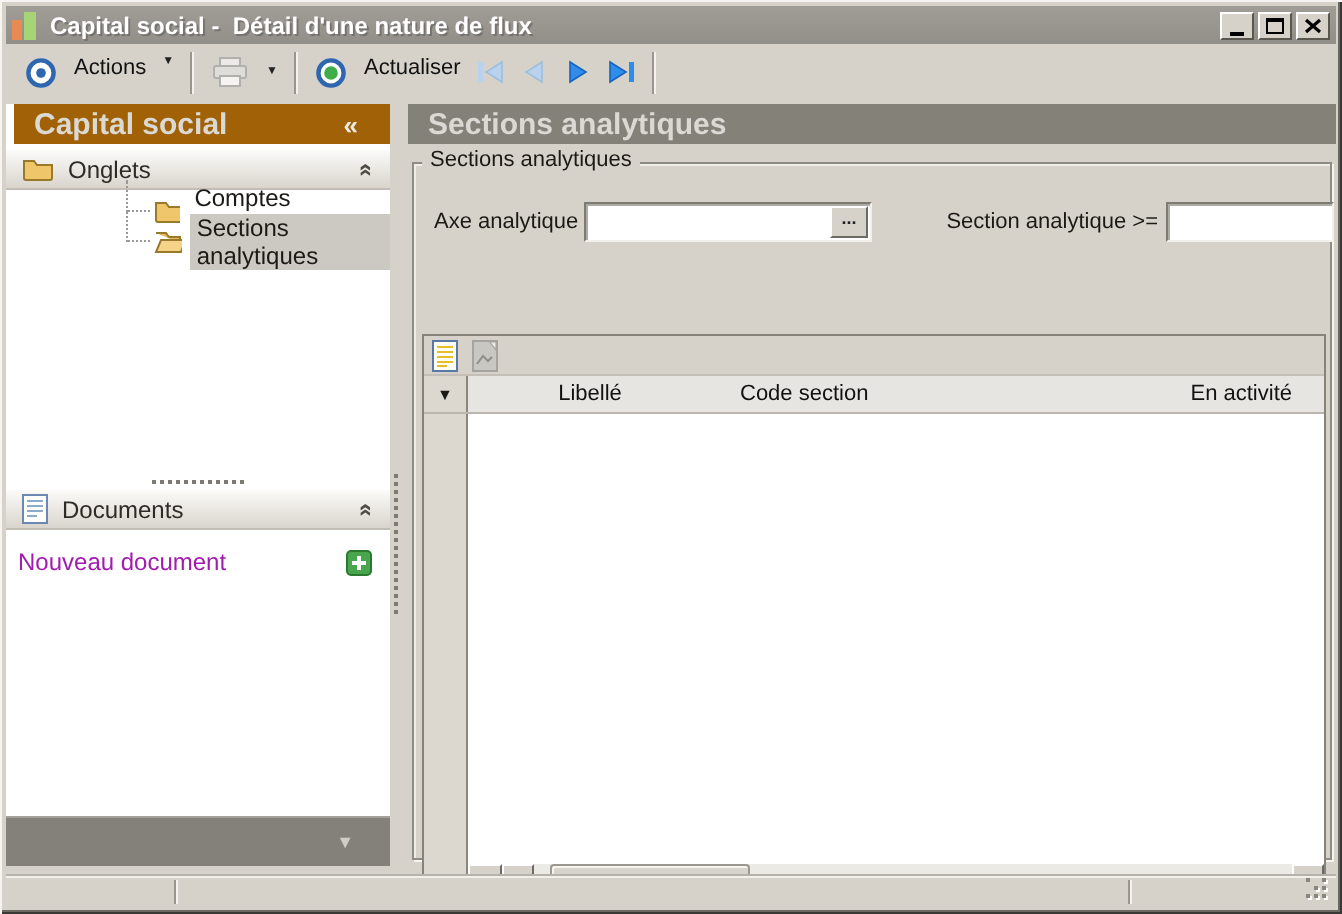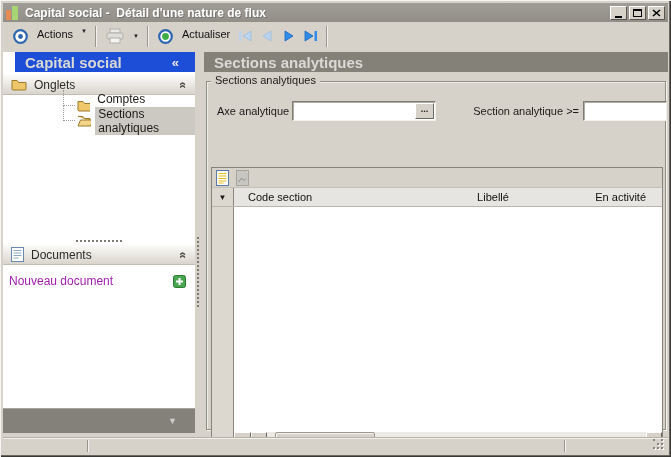--- a/index.html
+++ b/index.html
@@ -23,21 +23,21 @@
   .glyph-min{ width:7px; height:2px; background:#000; margin-top:8px; }
   .glyph-max{ width:9px; height:8px; border:1px solid #000; border-top:2px solid #000; }
   
   .toolbar{ position:absolute; left:3px; top:22px; right:3px; height:28px; display:flex; align-items:center; padding-left:5px; }
   .tbtn{ display:flex; align-items:flex-start; gap:8px; padding:2px 4px; font-size:11px; color:#111; background:transparent; border:none; }
   .tsep{ width:2px; height:21px; margin:0 4px; border-left:1px solid #9a968e; border-right:1px solid #f4f2ee; }
   .ddarrow{ font-size:6px; color:#222; }
   .nav{ width:22px; height:22px; display:flex; align-items:center; justify-content:center; background:transparent; border:none; }
   
   .sidebar{ position:absolute; left:3px; top:52px; width:192px; height:381px; background:#fff; }
-  .side-header{ position:absolute; left:12px; top:0; right:0; height:20px; background:#1d4ed8;
+  .side-header{ position:absolute; left:4px; top:0; right:0; height:20px; background:#a16207;
     display:flex; align-items:center; padding:0 10px; }
   .side-header .t{ font-size:15px; font-weight:bold; color:#dbd9d4; }
   .side-header .c{ margin-left:auto; color:#eceae6; font-size:13px; font-weight:bold; padding-right:6px; }
   .panel-header{ position:absolute; left:0; right:0; height:20px;
     background:linear-gradient(#fcfbf9,#d9d5cd); border-bottom:1px solid #c2beb6;
     display:flex; align-items:center; padding:0 8px; gap:7px; }
   .panel-header .lbl{ font-size:12px; color:#2e2c28; }
   .chev-up{ margin-left:auto; display:inline-block; transform:rotate(90deg); color:#4e4b45; font-size:12px; font-weight:bold; }
   .tree{ position:absolute; left:0; top:46px; right:0;margin-left:48px; }
   .tree-item{ display:flex; align-items:center; height:15px; padding-left:12px; position:relative; }
@@ -286,22 +286,22 @@
               <path d="M9 1h3v4z" fill="#efede7" stroke="#a6a49e" stroke-width="0.6"></path>
               <path d="M2.5 12l3-4 2.5 2.5 2-2" stroke="#908e88" fill="none"></path>
             </svg>
           </button>
         </div>
 
         <div class="grid-head">
           <span class="ind-cell">
             <span class="v">▼</span>
           </span>
+          <span class="hcell hc2">Libellé</span>
           <span class="hcell hc1">Code section</span>
-          <span class="hcell hc2">Libellé</span>
           <span class="hcell hc3">En activité</span>
         </div>
 
         <div class="grid-body">
           <span class="ind-col"></span>
           <span class="rows"></span>
         </div>
 
         <div class="grid-foot">
           <span class="foot-ind"></span>

